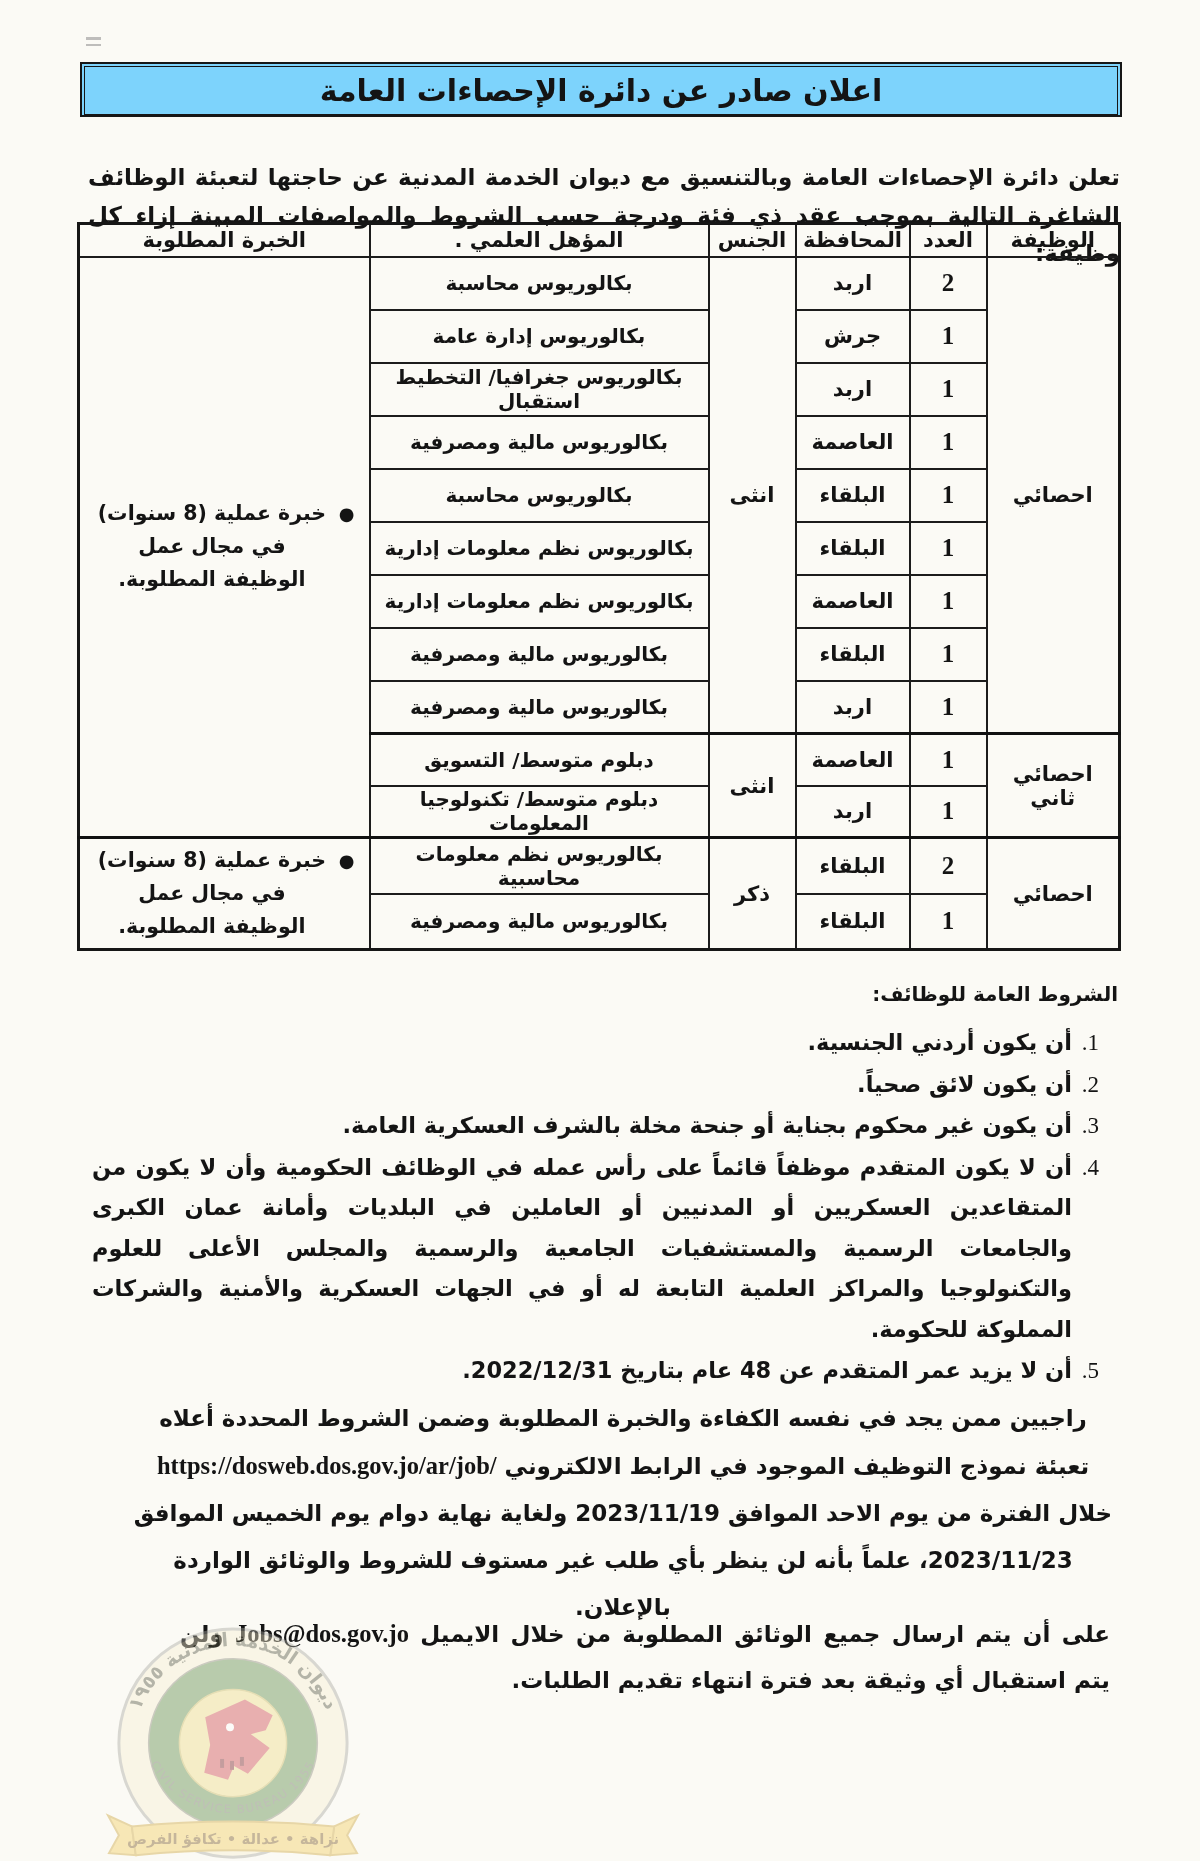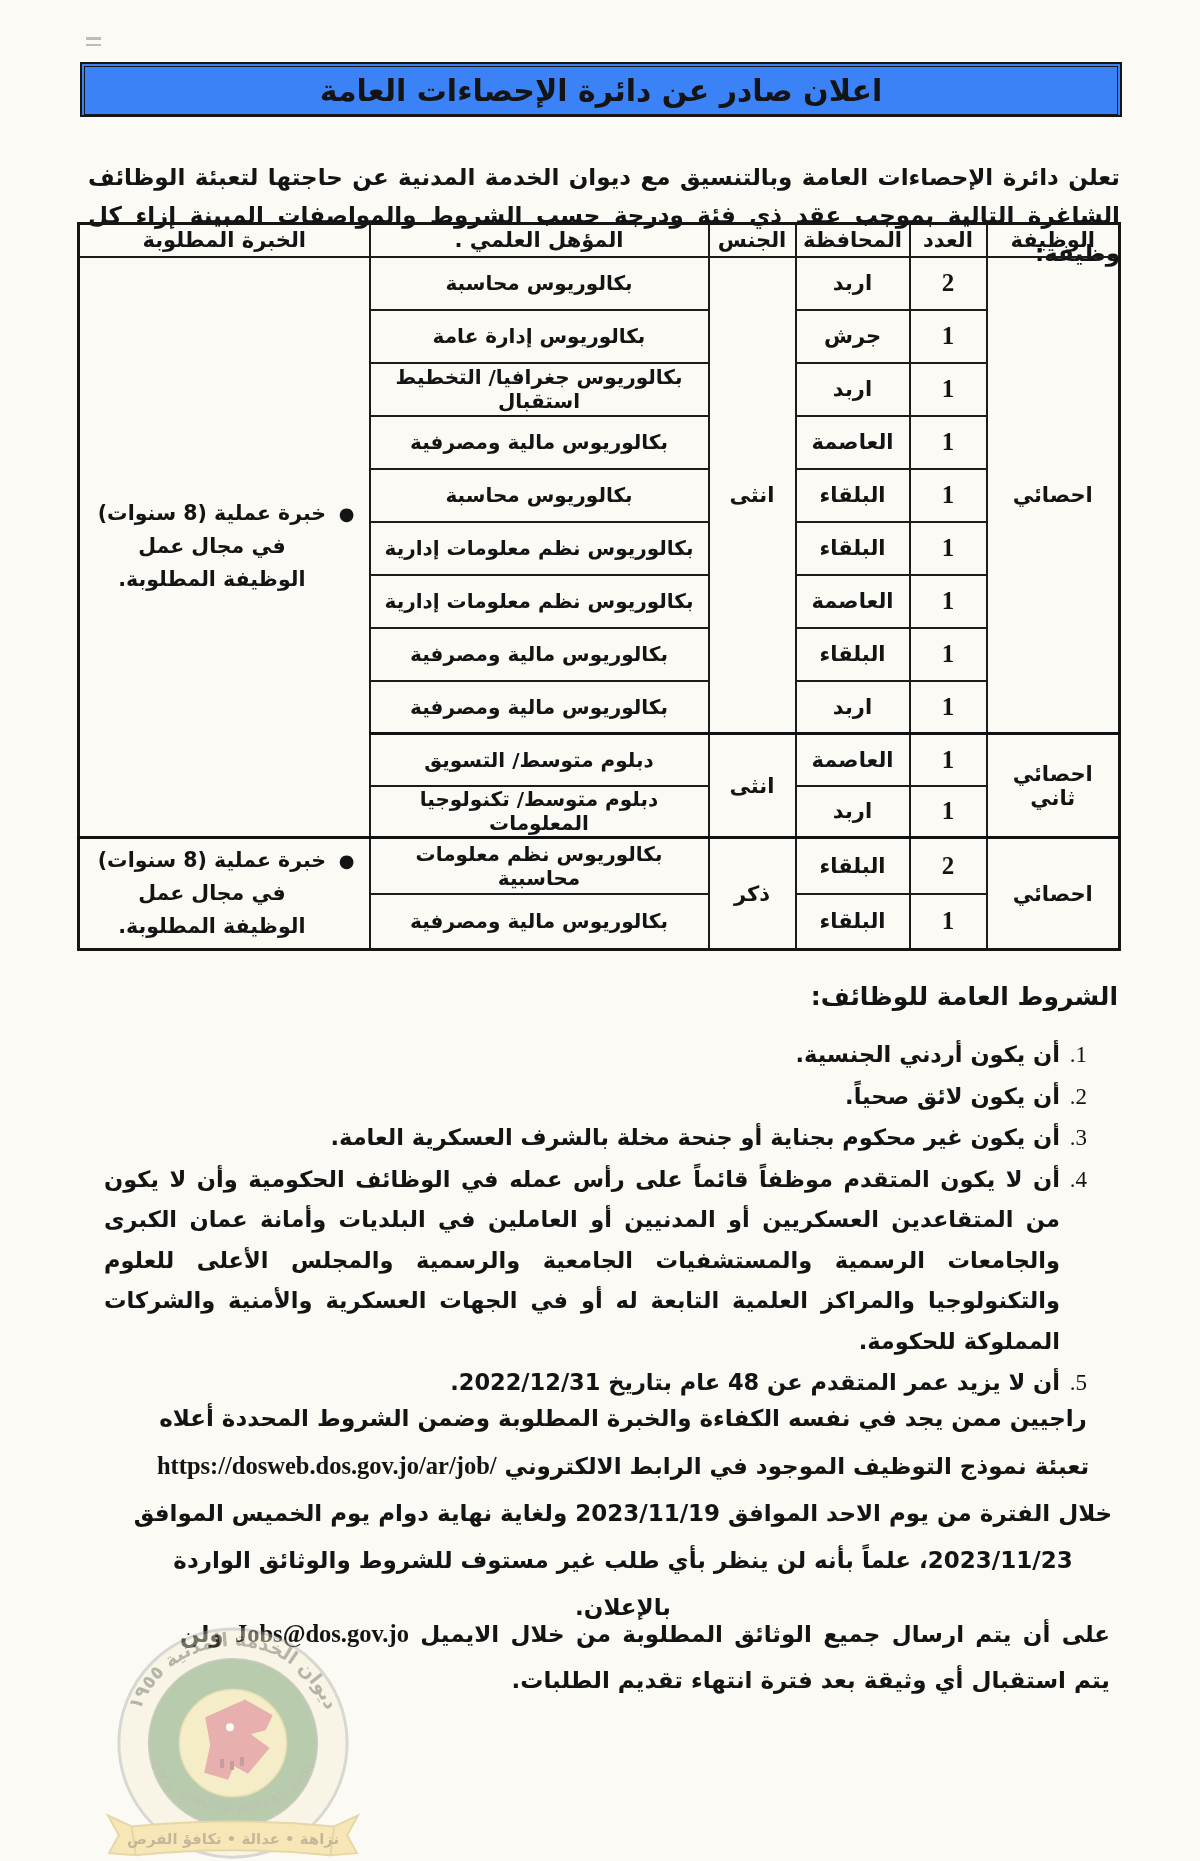--- a/index.html
+++ b/index.html
@@ -5,21 +5,21 @@
   html,body{margin:0;padding:0;}
   body{
     width:1200px;height:1861px;position:relative;overflow:hidden;
     background:#fbfaf5;color:#141414;
     font-family:"DejaVu Sans",sans-serif;
     direction:rtl;
   }
   
   .title-box{
     position:absolute;right:78px;left:80px;top:62px;height:47px;
-    border:2px solid #161616;padding:2px;background:#3b82f6;
+    border:2px solid #161616;padding:2px;background:#7dd3fc;
   }
   .title-inner{
     border:1px solid #161616;height:100%;
     display:flex;align-items:center;justify-content:center;
     font-size:30px;font-weight:bold;letter-spacing:0;
   }
   
   .intro{
     position:absolute;top:135px;right:80px;left:88px;
     font-size:23px;font-weight:bold;line-height:38px;
@@ -46,23 +46,23 @@
   td.qual{font-size:20px;}
   td.exp{vertical-align:middle;}
   td.expA{vertical-align:top;padding-top:178px;}
   .expwrap{
     display:flex;gap:9px;align-items:flex-start;justify-content:center;
     padding:0 10px;font-size:20.5px;line-height:33px;
   }
   .expwrap .btxt{flex:1;}
   .bullet{font-size:18px;line-height:33px;}
   
-  .cond-head{position:absolute;top:982px;right:82px;font-size:25px;font-weight:bold;}
+  .cond-head{position:absolute;top:982px;right:82px;font-size:20px;font-weight:bold;}
   ol.conds{
-    position:absolute;top:1022px;right:84px;left:92px;margin:12px;
+    position:absolute;top:1022px;right:84px;left:92px;margin:0;
     padding:0 40px 0 0;
     font-size:22.5px;font-weight:bold;line-height:40.5px;text-align:justify;
   }
   ol.conds li{margin:0 0 1px 0;padding-right:4px;}
   ol.conds li::marker{font-family:"Liberation Serif",serif;font-weight:400;font-size:23px;}
   
   .p-apply{
     position:absolute;top:1372px;right:84px;left:130px;
     font-size:23px;font-weight:bold;line-height:47px;text-align:center;
   }

